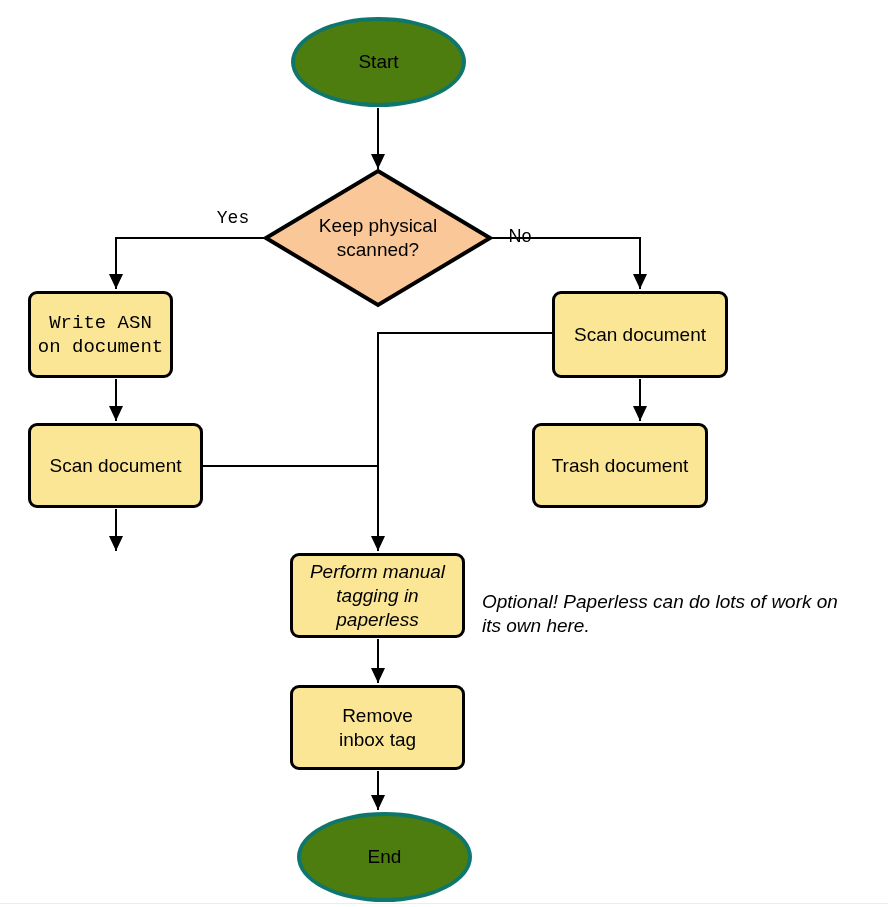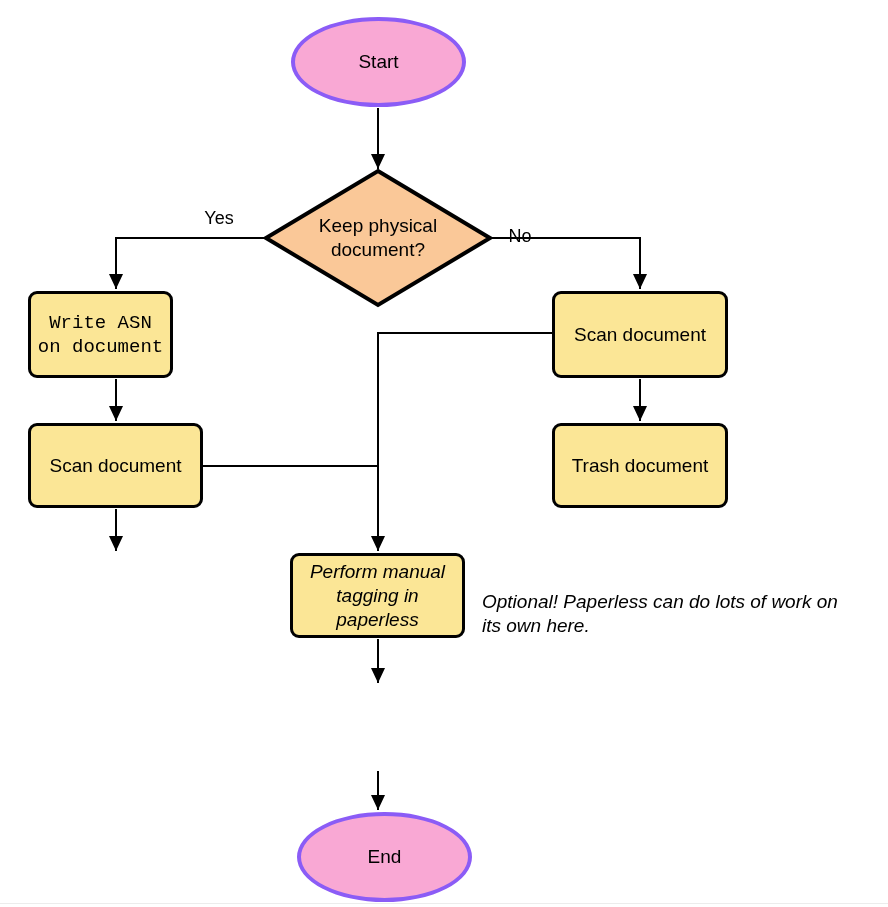--- a/index.html
+++ b/index.html
@@ -32,22 +32,22 @@
     font-size: 19px;
     line-height: 24px;
     white-space: pre-line;
   }
   .process {
     background: #FBE696;
     border: 3px solid #000000;
     border-radius: 9px;
   }
   .terminal {
-    background: #f9a8d4;
-    border: 4px solid #8b5cf6;
+    background: #4d7c0f;
+    border: 4px solid #0f766e;
     border-radius: 50%;
   }
   .edge-label {
     position: absolute;
     width: 48px;
     text-align: center;
     font-size: 18px;
     line-height: 24px;
     color: #000000;
     white-space: pre;
@@ -62,25 +62,25 @@
     font-style: italic;
     color: #000000;
     white-space: pre-line;
   }
   
   #node-start        { left: 291px; top: 17px;  width: 175px; height: 90px; }
   #node-write-asn    { left: 28px;  top: 291px; width: 145px; height: 87px; font-family: Liberation Mono, monospace; }
   #node-scan-left    { left: 28px;  top: 423px; width: 175px; height: 85px; }
   #node-archive      { left: 28px;  top: 553px; width: 175px; height: 85px; }
   #node-scan-right   { left: 552px; top: 291px; width: 176px; height: 87px; }
-  #node-trash        { left: 552px; top: 423px; width: 176px; height: 85px; }
+  #node-trash        { left: 532px; top: 423px; width: 176px; height: 85px; }
   #node-tagging      { left: 290px; top: 553px; width: 175px; height: 85px; font-style: italic; }
   #node-remove-inbox { left: 290px; top: 685px; width: 175px; height: 85px; }
   #node-end          { left: 297px; top: 812px; width: 175px; height: 90px; }
-  #label-yes { left: 195px; top: 206px; }
+  #label-yes { left: 209px; top: 206px; font-family: Liberation Mono, monospace; }
   #label-no  { left: 496px; top: 224px; }
   #decision-label {
     left: 286px; top: 214px; width: 184px; height: 48px;
     background: transparent; border: none;
   }
   #bottom-divider {
     position: absolute;
     left: 0; top: 903px;
     width: 888px; height: 0;
     border-top: 1px solid #ececec;
@@ -111,21 +111,21 @@
 
     <polygon points="378,171 490,238 378,305 266,238" fill="#FAC898" stroke="#000000" stroke-width="4" stroke-linejoin="miter"></polygon>
   </svg>
 
   <div id="node-start" class="node terminal">
     <span>Start</span>
   </div>
 
   <div id="decision-label" class="node">
     <span>Keep physical
-document?</span>
+scanned?</span>
   </div>
 
   <div id="label-yes" class="edge-label">Yes</div>
   <div id="label-no" class="edge-label">No</div>
 
   <div id="node-write-asn" class="node process">
     <span>Write ASN
 on document</span>
   </div>
 
@@ -144,20 +144,24 @@
 
   <div id="node-tagging" class="node process">
     <span>Perform manual
 tagging in
 paperless</span>
   </div>
 
   <div class="annotation">Optional! Paperless can do lots of work on
 its own here.</div>
 
+  <div id="node-remove-inbox" class="node process">
+    <span>Remove
+inbox tag</span>
+  </div>
 
   <div id="node-end" class="node terminal">
     <span>End</span>
   </div>
 
   <div id="bottom-divider"></div>
 
 </div>
 
 </body></html>

